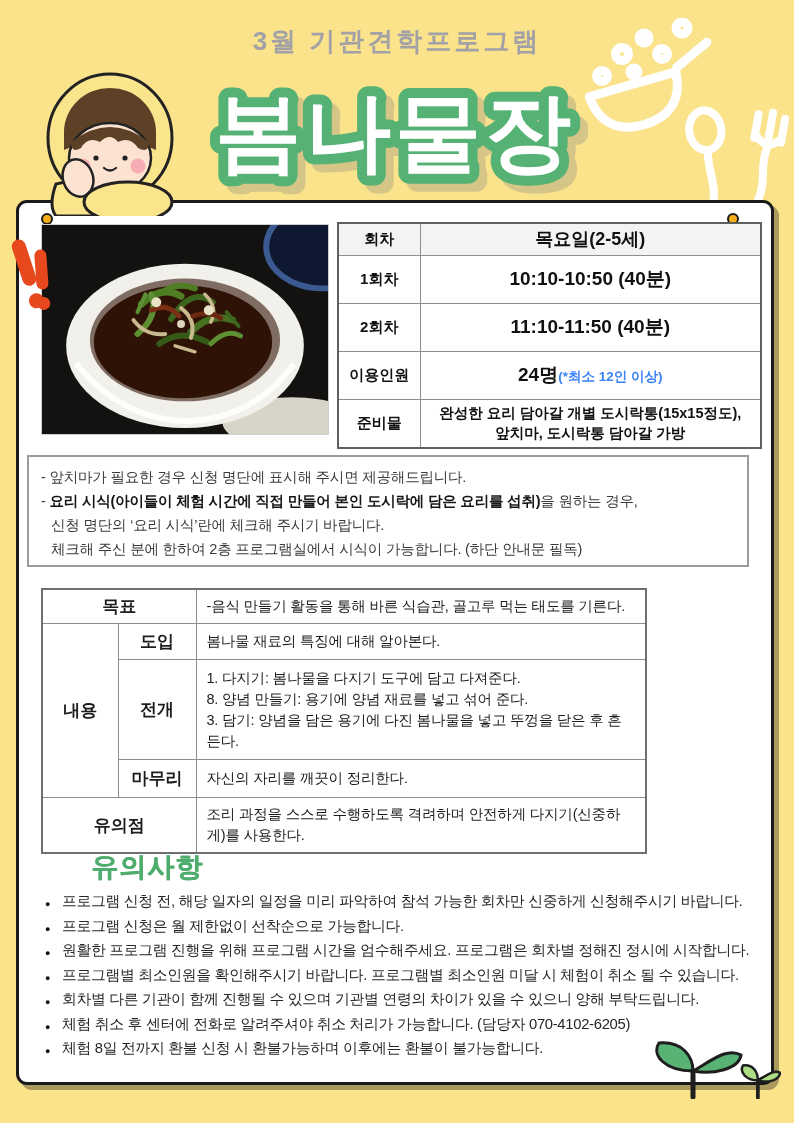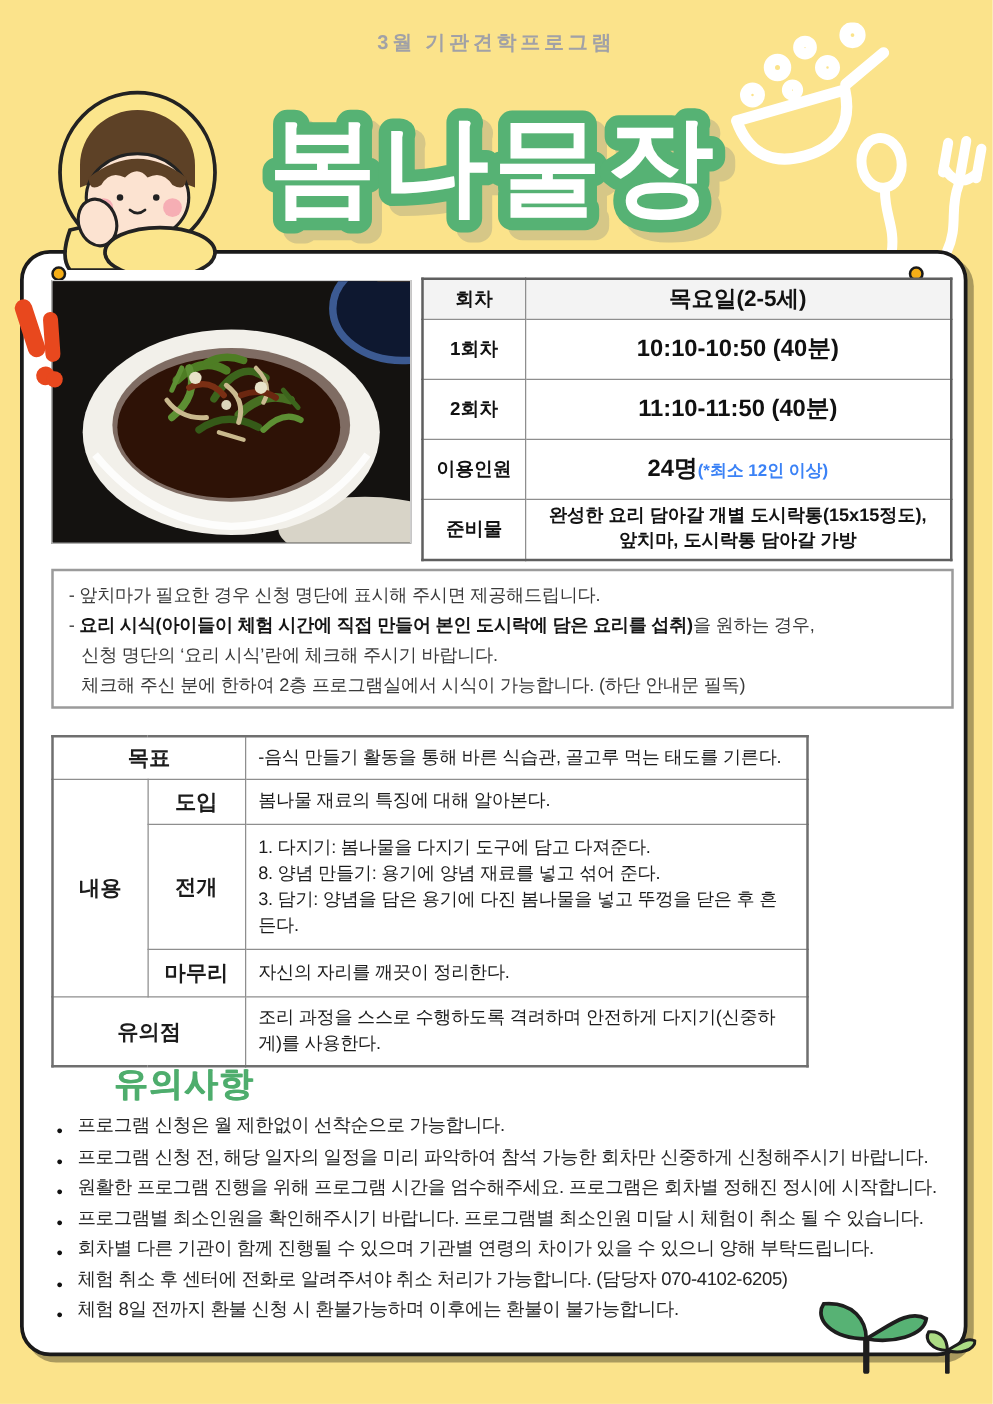--- a/index.html
+++ b/index.html
@@ -2,33 +2,33 @@
 <html><head>
 <meta charset="utf-8">
 <style>
   * { margin:0; padding:0; box-sizing:border-box; }
   html,body { width:794px; }
   body { font-family:"Liberation Sans", sans-serif; background:#FBE38B; }
   .page { position:relative; width:794px; height:1123px; background:#FBE38B; overflow:hidden; }
 
   
   .subtitle { position:absolute; left:197px; top:24px; width:400px; text-align:center;
-    font-size:16px; font-weight:bold; letter-spacing:3px; color:#A1A1A6; }
+    font-size:26px; font-weight:bold; letter-spacing:3px; color:#A1A1A6; }
   .title-svg { position:absolute; left:185px; top:58px; }
   .title-svg text { font-family:"Liberation Sans", sans-serif; font-weight:bold; font-size:86px; letter-spacing:4px; }
   .t-shadow { fill:#CFC287; stroke:#CFC287; stroke-width:20; paint-order:stroke; stroke-linejoin:round; opacity:.85; }
   .t-main  { fill:#ffffff; stroke:#56B274; stroke-width:20; paint-order:stroke; stroke-linejoin:round; }
 
   .character { position:absolute; left:26px; top:66px; z-index:6; }
   .pan-icon { position:absolute; left:578px; top:18px; }
   .utensils-icon { position:absolute; left:680px; top:104px; }
 
   
   .card { position:absolute; left:16px; top:200px; width:758px; height:885px; background:#ffffff;
-    border:3px solid #1a1a1a; border-radius:24px; z-index:1;
+    border:3px solid #1a1a1a; border-radius:11px; z-index:1;
     box-shadow:5px 5px 0 rgba(70,65,40,.45);text-decoration:underline; }
   .pin { position:absolute; top:10px; width:12px; height:12px; border-radius:50%;
     background:#F5AE17; border:2.5px solid #1a1a1a; }
   .pin-left { left:22px; } .pin-right { right:32px; }
 
   
   .photo { position:absolute; left:22px; top:21px; width:288px; height:211px;
     border:1px solid #cfcfcf; background:#141210; overflow:hidden; }
 
   
@@ -39,21 +39,21 @@
   .schedule .val { font-size:19px; font-weight:800; }
   .schedule tr.hdr td { height:32px; background:#F3F3F3; }
   .schedule tr.hdr .lab { font-weight:700; }
   .schedule tr.hdr .val { font-size:18px; font-weight:800; }
   .schedule tr.r td { height:48px; }
   .schedule tr.last td { height:49px; }
   .schedule .note { font-size:13.5px; font-weight:700; color:#3b82f6; }
   .schedule .prep { font-size:14.5px; font-weight:800; line-height:20px; }
 
   
-  .notice { position:absolute; left:22px; top:252px; width:722px; height:112px;
+  .notice { position:absolute; left:8px; top:252px; width:722px; height:112px;
     border:2px solid #9b9b9b; padding:8px 10px 6px 12px;
     font-size:14.5px; letter-spacing:-0.2px; line-height:24px; color:#3a3a3a; }
   .notice b { color:#151515; }
   .notice .indent { padding-left:10px; }
   .alert-icon { position:absolute; left:-4px; top:236px; z-index:7; }
 
   
   .plan { position:absolute; left:22px; top:385px; width:606px; border-collapse:collapse; table-layout:fixed; }
   .plan { border:2px solid #6f6f6f; }
   .plan td { border:1.6px solid #8e8e8e; color:#1c1c1c; vertical-align:middle; }
@@ -244,22 +244,22 @@
       </tr>
       <tr class="r-caut">
         <td class="lab" colspan="2">유의점</td>
         <td class="txt">조리 과정을 스스로 수행하도록 격려하며 안전하게 다지기(신중하게)를 사용한다.</td>
       </tr>
     </tbody>
       </table>
 
     <div class="cautions-title">유의사항</div>
     <ul class="cautions">
+      <li>프로그램 신청 전, 해당 일자의 일정을 미리 파악하여 참석 가능한 회차만 신중하게 신청해주시기 바랍니다.</li>
       <li>프로그램 신청은 월 제한없이 선착순으로 가능합니다.</li>
-      <li>프로그램 신청 전, 해당 일자의 일정을 미리 파악하여 참석 가능한 회차만 신중하게 신청해주시기 바랍니다.</li>
       <li>원활한 프로그램 진행을 위해 프로그램 시간을 엄수해주세요. 프로그램은 회차별 정해진 정시에 시작합니다.</li>
       <li>프로그램별 최소인원을 확인해주시기 바랍니다. 프로그램별 최소인원 미달 시 체험이 취소 될 수 있습니다.</li>
       <li>회차별 다른 기관이 함께 진행될 수 있으며 기관별 연령의 차이가 있을 수 있으니 양해 부탁드립니다.</li>
       <li>체험 취소 후 센터에 전화로 알려주셔야 취소 처리가 가능합니다. (담당자 070-4102-6205)</li>
       <li>체험 8일 전까지 환불 신청 시 환불가능하며 이후에는 환불이 불가능합니다.</li>
     </ul>
 
     <svg class="sprouts" width="134" height="58" viewBox="0 0 134 58">
       <g>
         <path d="M46 30 L46 56" stroke="#1e1e1e" stroke-width="5" stroke-linecap="round" fill="none"></path>

